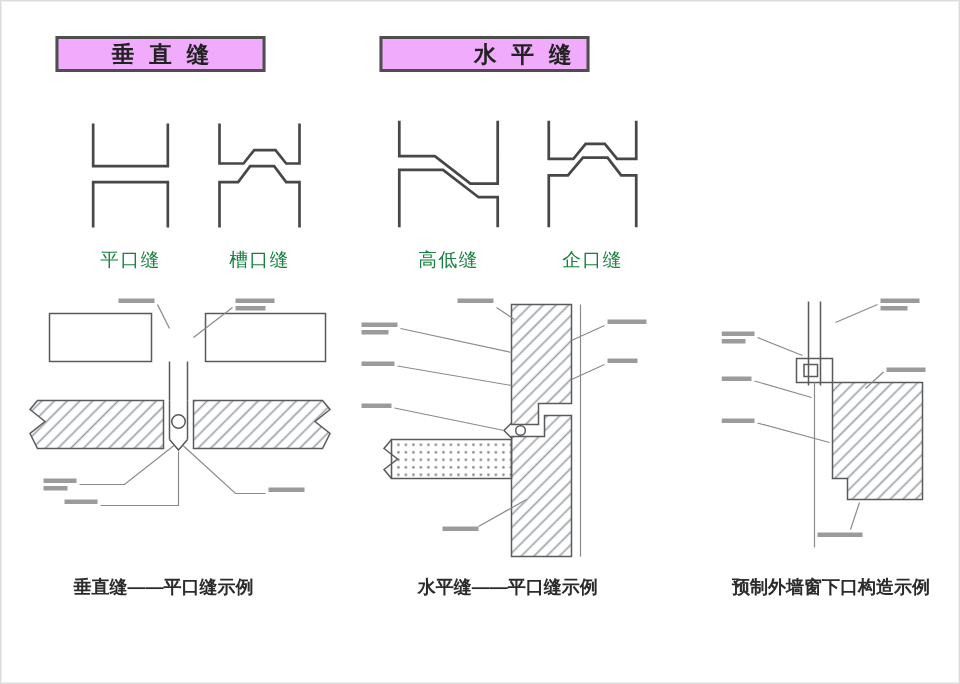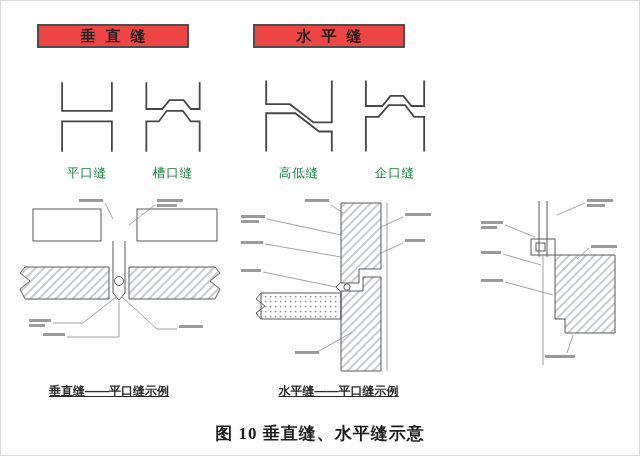--- a/index.html
+++ b/index.html
@@ -2,35 +2,35 @@
 <html><head>
 <meta charset="utf-8">
 <style>
   html,body{margin:0;padding:0;background:#fff;}
   body{
     width:640px;height:456px;position:relative;overflow:hidden;
     font-family:"Liberation Sans","DejaVu Sans",sans-serif;color:#222;
   }
   .page{position:absolute;inset:0;background:#fff;border:1px solid #dcdcdc;box-sizing:border-box;}
   .header-box{
-    position:absolute;height:24px;width:152px;box-sizing:border-box;
+    position:absolute;height:24px;width:140px;box-sizing:border-box;
     border:2px solid #4e4e4e;display:flex;align-items:center;justify-content:center;
-    font-weight:700;font-size:15px;background:#ef4444;
+    font-weight:700;font-size:15px;background:#f0abfc;
   }
   .header-box span{letter-spacing:10px;padding-left:10px;white-space:nowrap;}
   .hb1{left:36px;top:23px;}
-  .hb2{left:252px;top:23px;}
+  .hb2{left:252px;top:23px;justify-content:flex-end;}
   .profile{position:absolute;}
   .seam-label{
     position:absolute;width:92px;text-align:center;font-size:12.5px;color:#15803d;
     letter-spacing:1px;
   }
   .detail{position:absolute;}
   .detail-caption{
-    position:absolute;top:382px;text-align:center;font-size:12px;font-weight:700;color:#2b2b2b;text-decoration:underline;
+    position:absolute;top:382px;text-align:center;font-size:12px;font-weight:700;color:#2b2b2b;
   }
   .dc1{left:8px;width:200px;}
   .dc2{left:240px;width:195px;}
   .dc3{left:468px;width:170px;}
   .main-caption{
     position:absolute;top:421px;left:0;width:100%;text-align:center;
     font-family:"Liberation Serif","DejaVu Serif",serif;
     font-size:17px;font-weight:600;color:#1d1d1d;letter-spacing:1px;
   }
   svg{display:block;}
@@ -184,16 +184,16 @@
       <rect x="0" y="84" width="22" height="3"></rect>
       <rect x="106" y="4" width="26" height="3"></rect>
       <rect x="106" y="9" width="18" height="3"></rect>
       <rect x="110" y="50" width="26" height="3"></rect>
       <rect x="64" y="160" width="30" height="3"></rect>
     </g>
   </svg>
 
   <div class="detail-caption dc1">垂直缝——平口缝示例</div>
   <div class="detail-caption dc2">水平缝——平口缝示例</div>
+  <div class="detail-caption dc3">预制外墙窗下口构造示例</div>
 
-  <div class="main-caption">图 10  垂直缝、水平缝示意</div>
 
 </div>
 
 </body></html>

